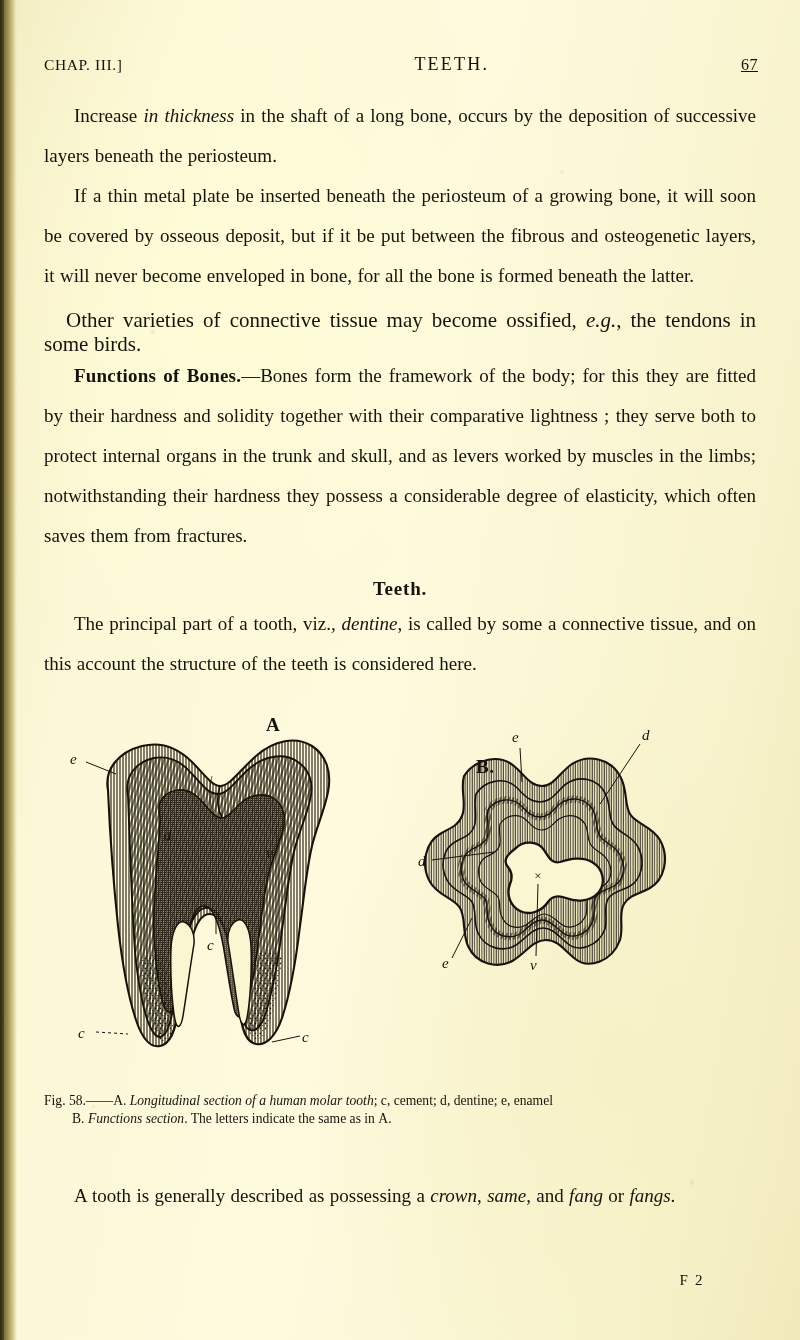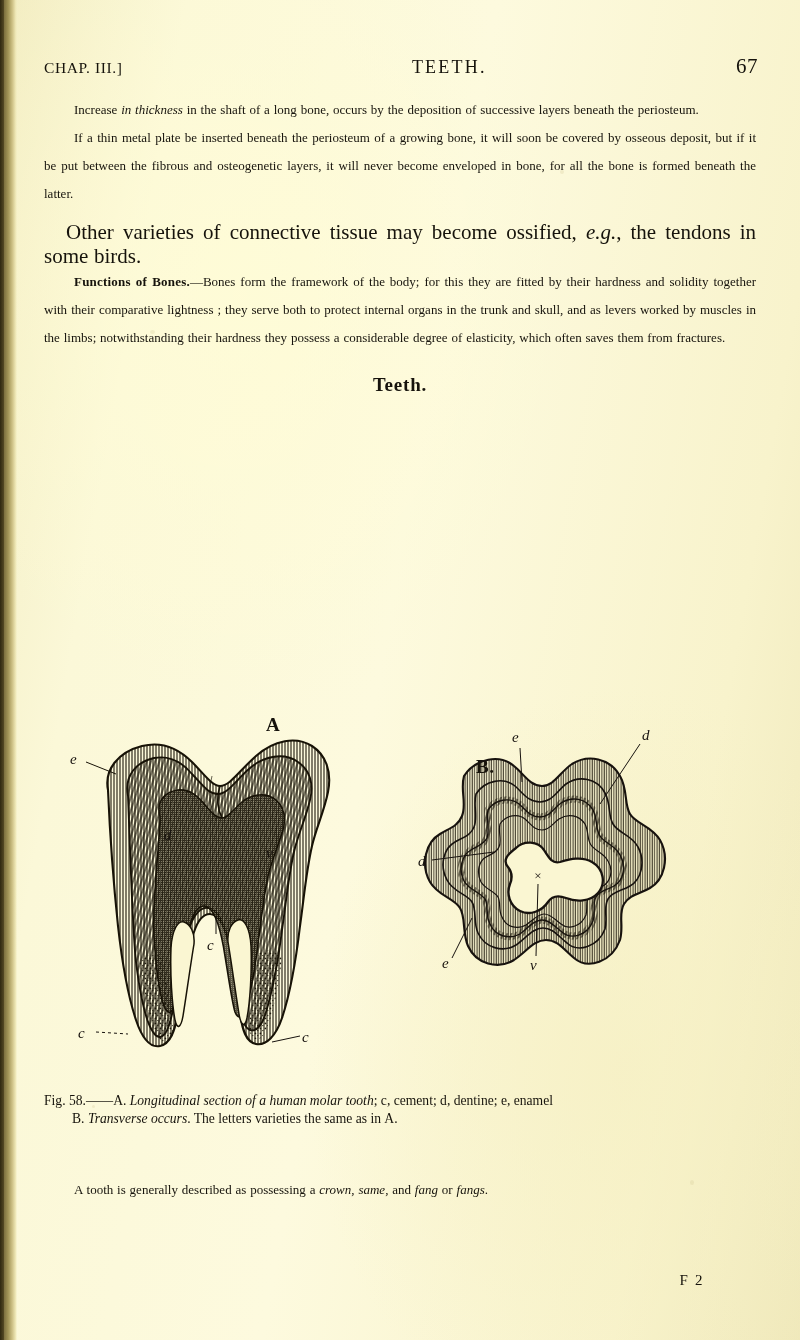--- a/index.html
+++ b/index.html
@@ -65,37 +65,38 @@
     font-variant: small-caps;
     letter-spacing: 0.6px;
     font-size: 15.5px;
   }
   .runhead .title {
     letter-spacing: 2.2px;
     font-size: 18px;
     margin-left: 40px;
   }
   .runhead .folio {
-    font-size: 21px;
+    font-size: 16px;
     letter-spacing: 0.5px;
+    text-decoration: underline;
   }
 
   
   .body {
     position: absolute;
     top: 96px;
     left: 44px;
     width: 712px;
   }
   p {
     margin: 0;
     text-align: justify;
     text-indent: 30px;
-    font-size: 13px;
-    line-height: 28px;
+    font-size: 19px;
+    line-height: 40px;
     word-spacing: 0.6px;
   }
   p.small {
     font-size: 21px;
     line-height: 23.5px;
     text-indent: 22px;
     margin-top: 13px;
     word-spacing: 0.3px;
   }
   p.gap { }
@@ -196,20 +197,21 @@
       <p><span>Increase </span><i>in thickness</i><span> in the shaft of a long bone, occurs by the deposition of successive layers beneath the periosteum.</span></p>
 
       <p>If a thin metal plate be inserted beneath the periosteum of a growing bone, it will soon be covered by osseous deposit, but if it be put between the fibrous and osteogenetic layers, it will never become enveloped in bone, for all the bone is formed beneath the latter.</p>
 
       <p class="small"><span>Other varieties of connective tissue may become ossified, </span><i>e.g.</i><span>, the tendons in some birds.</span></p>
 
       <p class="gap"><span class="runin">Functions of Bones.</span><span>—</span><span>Bones form the framework of the body; for this they are fitted by their hardness and solidity together with their comparative lightness ; they serve both to protect internal organs in the trunk and skull, and as levers worked by muscles in the limbs; notwithstanding their hardness they possess a considerable degree of elasticity, which often saves them from fractures.</span></p>
 
       <h2 class="section">Teeth.</h2>
 
+      <p><span>The principal part of a tooth, viz., </span><i>dentine</i><span>, is called by some a connective tissue, and on this account the structure of the teeth is considered here.</span></p>
 
     </div>
 
     <div class="figure">
 
       <span class="fig-label lbl-A">A</span>
       <span class="fig-label lbl-B">B.</span>
 
       <svg class="fig-svg" width="712" height="370" viewBox="0 0 712 370">
         <defs>
@@ -450,21 +452,21 @@
           <text x="398" y="256" font-family="'Liberation Serif',serif" font-style="italic" font-size="15" fill="#17120e">e</text>
 
           <line x1="494" y1="172" x2="492" y2="244" stroke="#17120e" stroke-width="1"></line>
           <text x="486" y="258" font-family="'Liberation Serif',serif" font-style="italic" font-size="15" fill="#17120e">v</text>
         </g>
       </svg>
     </div>
 
     <div class="caption">
       <div><span>Fig. 58.</span><span>——</span><span class="sc">A</span><span>. </span><i>Longitudinal section of a human molar tooth</i><span>; c, cement; d, dentine; e, enamel</span></div>
-      <div class="cap-l3"><span class="sc">B</span><span>. </span><i>Transverse occurs</i><span>.  The letters varieties the same as in </span><span class="sc">A</span><span>.</span></div>
+      <div class="cap-l3"><span class="sc">B</span><span>. </span><i>Functions section</i><span>.  The letters indicate the same as in </span><span class="sc">A</span><span>.</span></div>
     </div>
 
     <div class="tail">
       <p><span>A tooth is generally described as possessing a </span><i>crown</i><span>, </span><i>same</i><span>, and </span><i>fang</i><span> or </span><i>fangs</i><span>.</span></p>
     </div>
 
     <div class="signature">F 2</div>
 
   </div>
 </div>

